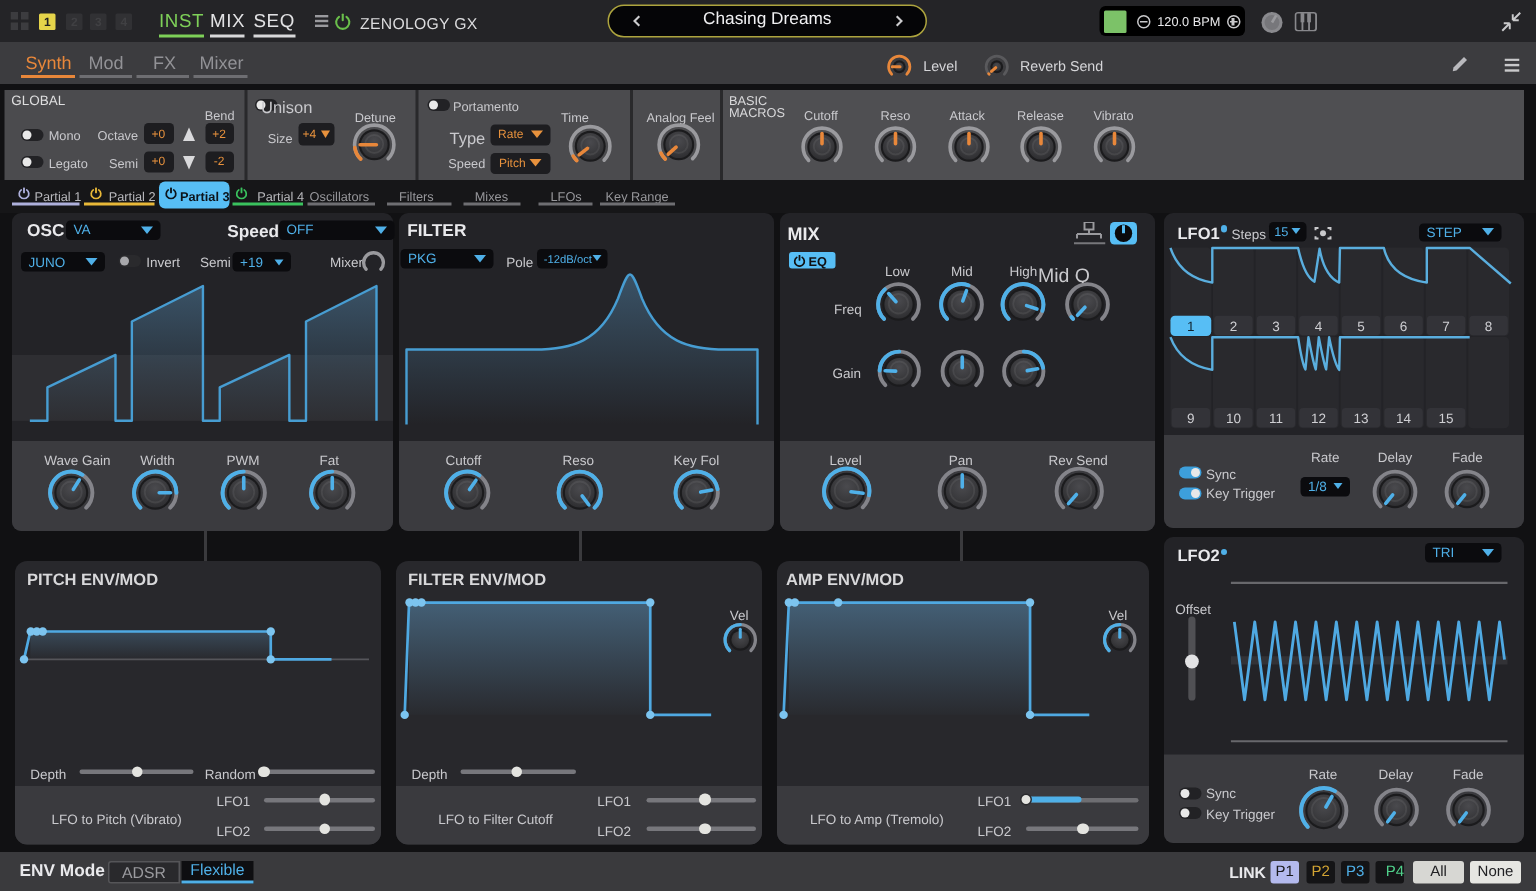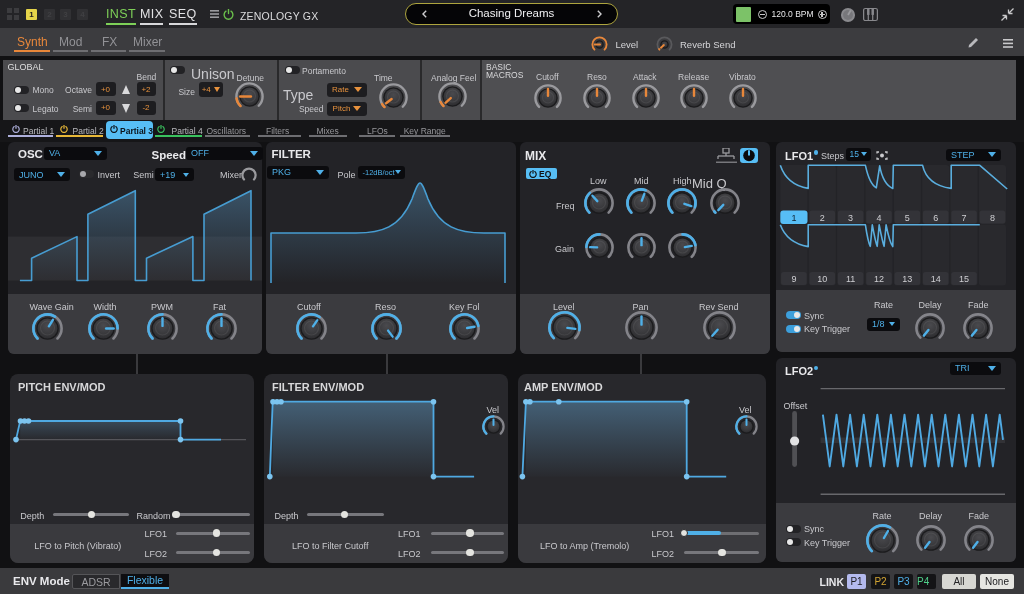--- a/index.html
+++ b/index.html
@@ -123,30 +123,30 @@
 <div class="vbox" style="left:95.5px;top:100.8px;width:20px;height:14px">+0</div>
 <div class="abs" style="left:121.7px;top:85px;width:0;height:0;border-left:4.8px solid transparent;border-right:4.8px solid transparent;border-bottom:9.5px solid #dadadc"></div>
 <div class="abs" style="left:121.7px;top:104px;width:0;height:0;border-left:4.8px solid transparent;border-right:4.8px solid transparent;border-top:9.5px solid #dadadc"></div>
 <div class="lbl" style="left:136.5px;top:71.5px;font-size:8.5px">Bend</div>
 <div class="vbox" style="left:136.5px;top:82px;width:19px;height:14px">+2</div>
 <div class="vbox" style="left:136.5px;top:100.8px;width:19px;height:14px">-2</div>
 
 <div class="tgl" style="left:169.5px;top:66px">
     <i></i>
   </div>
-<div class="lbl" style="left:191px;top:66px;font-size:14px">Unison</div>
+<div class="lbl" style="left:174px;top:66px;font-size:11px">Unison</div>
 <div class="lbl" style="left:155px;top:86.5px;width:40px;text-align:right;font-size:8.5px">Size</div>
 <div class="vbox" style="left:198.5px;top:82px;width:24.5px;height:14.5px">+4<span style="display:inline-block;margin-left:3px;width:0;height:0;border-left:3.8px solid transparent;border-right:3.8px solid transparent;border-top:5px solid #e8923d"></span></div>
 <div class="lbl" style="left:236.5px;top:73px;font-size:8.5px">Detune</div>
 
 <div class="tgl" style="left:285px;top:66px">
     <i></i>
   </div>
 <div class="lbl" style="left:302px;top:66px;font-size:8.5px">Portamento</div>
-<div class="lbl" style="left:283px;top:87px;width:40.5px;text-align:left;font-size:14px">Type</div>
+<div class="lbl" style="left:283px;top:87px;width:40.5px;text-align:right;font-size:11px">Type</div>
 <div class="vbox" style="left:327px;top:82.5px;width:40px;height:14px">Rate<span style="display:inline-block;margin-left:5px;width:0;height:0;border-left:4px solid transparent;border-right:4px solid transparent;border-top:5.5px solid #e8923d"></span></div>
 <div class="lbl" style="left:283px;top:104px;width:40.5px;text-align:right;font-size:8.5px">Speed</div>
 <div class="vbox" style="left:327px;top:101.5px;width:40px;height:14px">Pitch<span style="display:inline-block;margin-left:3px;width:0;height:0;border-left:4px solid transparent;border-right:4px solid transparent;border-top:5.5px solid #e8923d"></span></div>
 <div class="lbl" style="left:374px;top:73px;font-size:8.5px">Time</div>
 <div class="lbl" style="left:431px;top:73px;font-size:8.5px">Analog Feel</div>
 <div class="lbl" style="left:486px;top:62.5px;font-size:8.5px;color:#d9d9db;line-height:8.5px">BASIC<br>MACROS</div>
 <div class="lbl" style="left:536px;top:72px;font-size:8.5px">Cutoff</div>
 <div class="lbl" style="left:587px;top:72px;font-size:8.5px">Reso</div>
 <div class="lbl" style="left:633px;top:72px;font-size:8.5px">Attack</div>
 <div class="lbl" style="left:678px;top:72px;font-size:8.5px">Release</div>
@@ -467,21 +467,21 @@
 <div class="abs" style="left:640px;top:354px;width:2px;height:20px;background:#3a3a3d"></div>
 
 <div class="abs" style="left:0;top:568px;width:1024px;height:26px;background:#3a3a3d"></div>
 <div class="hdr" style="left:13px;top:575px;font-size:11.5px">ENV Mode</div>
 <div class="abs" style="left:72px;top:573.5px;width:48px;height:15px;background:#29292c;border:1px solid #555558;border-radius:2px 0 0 2px;color:#9b9b9f;font-size:10.5px;text-align:center;line-height:14px">ADSR</div>
 <div class="abs" style="left:121px;top:573.5px;width:48px;height:15px;background:#0e0e11;border-bottom:2px solid #4fb0e8;color:#4fb0e8;font-size:10.5px;text-align:center;line-height:13px">Flexible</div>
 <div class="hdr" style="left:819.5px;top:576px;font-size:10.5px">LINK</div>
 <div class="abs" style="left:847px;top:573.5px;width:19px;height:15px;background:#b4baee;border-radius:2px;color:#1b1b1e;font-size:10px;text-align:center;line-height:15px">P1</div>
 <div class="abs" style="left:871px;top:573.5px;width:19px;height:15px;background:#141416;border-radius:2px;color:#d2a433;font-size:10px;text-align:center;line-height:15px">P2</div>
 <div class="abs" style="left:894px;top:573.5px;width:19px;height:15px;background:#141416;border-radius:2px;color:#4fb0e8;font-size:10px;text-align:center;line-height:15px">P3</div>
-<div class="abs" style="left:917px;top:573.5px;width:19px;height:15px;background:#141416;border-radius:2px;color:#4fd08a;font-size:10px;text-align:left;line-height:15px">P4</div>
+<div class="abs" style="left:917px;top:573.5px;width:19px;height:15px;background:#141416;border-radius:2px;color:#4fd08a;font-size:10px;text-align:right;line-height:15px">P4</div>
 <div class="abs" style="left:942px;top:573.5px;width:34px;height:15px;background:#d7d7d3;border-radius:2px;color:#212124;font-size:10px;text-align:center;line-height:15px">All</div>
 <div class="abs" style="left:980px;top:573.5px;width:34px;height:15px;background:#e6e6e2;border-radius:2px;color:#212124;font-size:10px;text-align:center;line-height:15px">None</div>
 
 <svg width="0" height="0" style="position:absolute">
 <defs>
 <radialGradient id="kg" cx="50%" cy="35%" r="75%">
  <stop offset="0%" stop-color="#4a4a4e"></stop>
         <stop offset="60%" stop-color="#38383b"></stop>
         <stop offset="100%" stop-color="#29292c"></stop>
 </radialGradient>

